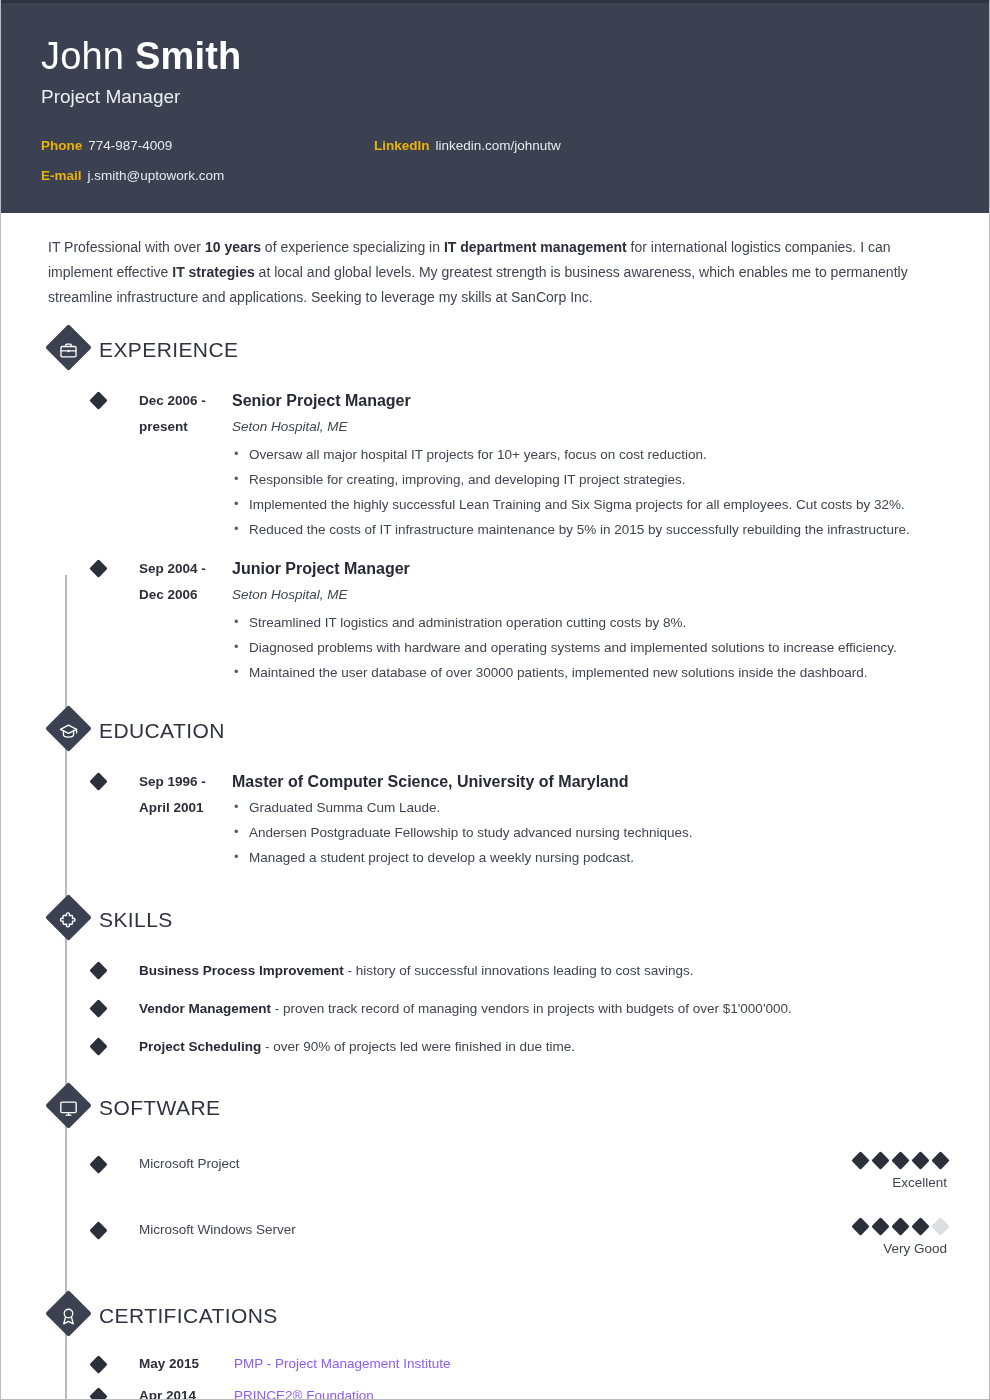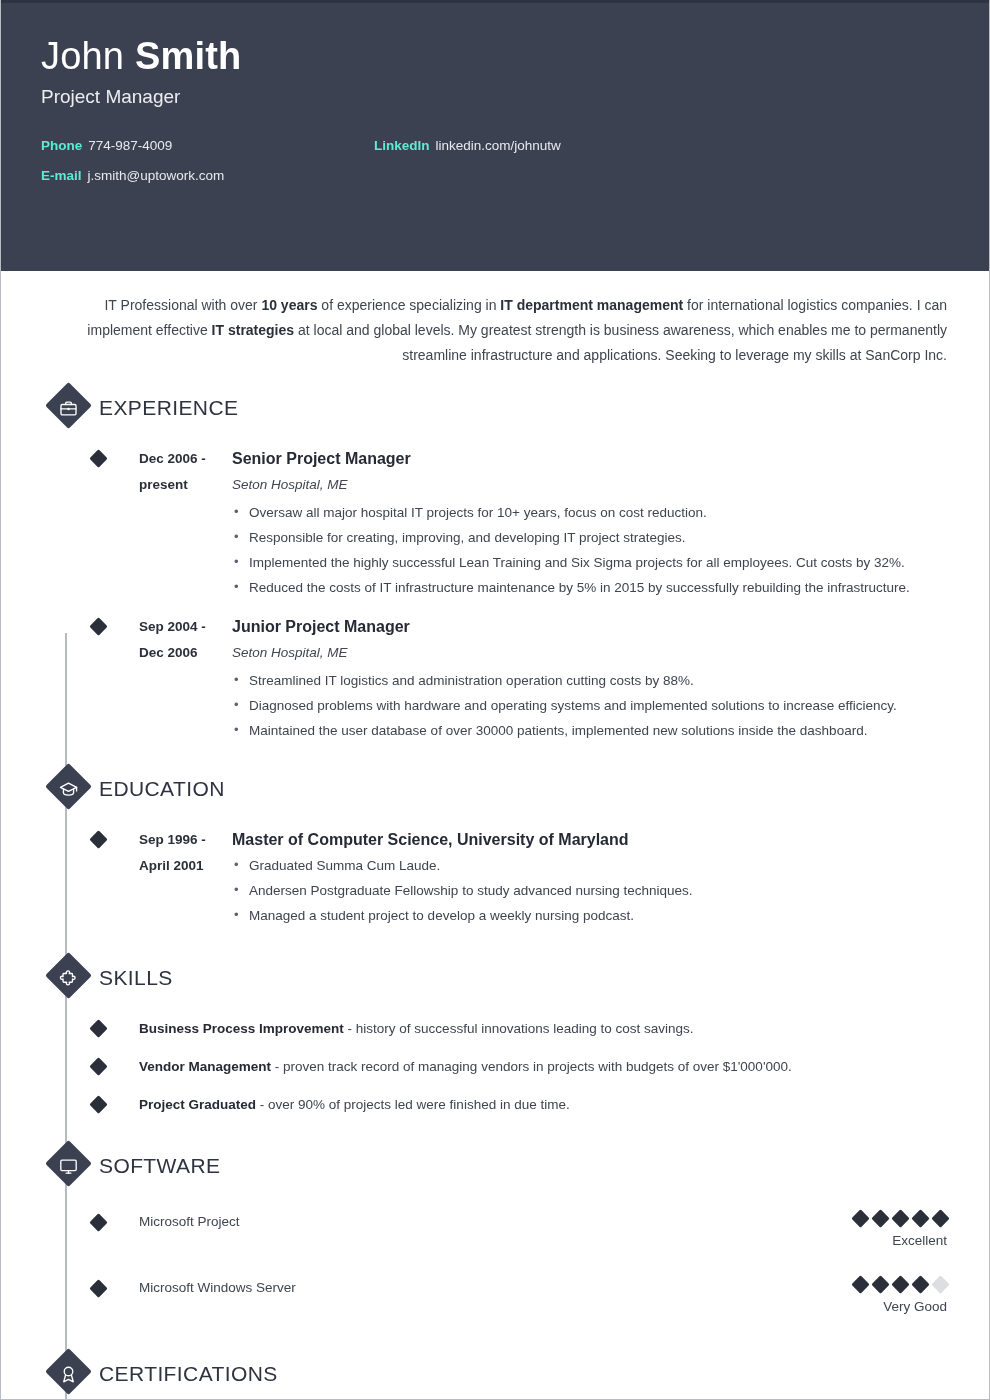--- a/index.html
+++ b/index.html
@@ -19,21 +19,21 @@
     background: #ffffff;
     border: 1px solid #b9bcc2;
     border-top: none;
     overflow: hidden;
   }
 
   
   .header {
     background: #3c4152;
     padding: 30px 40px 26px 40px;
-    height: 271px;
+    height: 213px;
     border-top: 3px solid #2f3341;
   }
   .name {
     font-size: 38px;
     line-height: 46px;
     color: #ffffff;
     font-weight: 400;
     letter-spacing: 0.2px;
   }
   .name .last { font-weight: 700; }
@@ -52,37 +52,37 @@
     grid-row-gap: 12px;
   }
   .contact-cell {
     font-size: 13.5px;
     line-height: 18px;
     color: #f2f3f5;
     white-space: nowrap;
   }
   .contact-label {
     font-weight: 700;
-    color: #5eead4;
+    color: #eab308;
     margin-right: 6px;
   }
   .contact-value { font-weight: 400; color: #e8eaee; }
 
   
   .body-wrap {
     padding: 0 40px 0 40px;
     position: relative;
   }
 
   .summary {
     font-size: 14px;
     line-height: 25px;
     color: #3f4450;
     padding: 22px 2px 0 7px;
-    text-align: right;
+    text-align: left;
   }
   .summary b { font-weight: 700; color: #2b2f3a; }
 
   
   .rail {
     position: absolute;
     left: 64px;
     top: 362px;
     width: 1.6px;
     height: 930px;
@@ -344,21 +344,21 @@
       <div class="entry">
         <span class="bullet-diamond"></span>
         <div class="entry-date">
           <span>Sep 2004 -</span><br>
           <span>Dec 2006</span>
         </div>
         <div class="entry-main">
           <div class="entry-role">Junior Project Manager</div>
           <div class="entry-org">Seton Hospital, ME</div>
           <ul class="points">
-              <li>Streamlined IT logistics and administration operation cutting costs by 88%.</li>
+              <li>Streamlined IT logistics and administration operation cutting costs by 8%.</li>
               <li>Diagnosed problems with hardware and operating systems and implemented solutions to increase efficiency.</li>
               <li>Maintained the user database of over 30000 patients, implemented new solutions inside the dashboard.</li>
             </ul>
         </div>
       </div>
     </div>
 
     <div class="section" style="margin-top:22px;">
       <div class="sec-head">
         <span class="diamond-icon">
@@ -408,21 +408,21 @@
       </div>
       <div class="skill-row">
         <span class="bullet-diamond"></span>
         <div class="skill-text">
           <b>Vendor Management</b><span> - proven track record of managing vendors in projects with budgets of over $1'000'000.</span>
         </div>
       </div>
       <div class="skill-row">
         <span class="bullet-diamond"></span>
         <div class="skill-text">
-          <b>Project Graduated</b><span> - over 90% of projects led were finished in due time.</span>
+          <b>Project Scheduling</b><span> - over 90% of projects led were finished in due time.</span>
         </div>
       </div>
     </div>
 
     <div class="section" style="margin-top:26px;">
       <div class="sec-head">
         <span class="diamond-icon">
           <span class="dbg"></span>
           <svg viewBox="0 0 24 24" fill="none" stroke="#ffffff" stroke-width="1.7" stroke-linecap="round" stroke-linejoin="round">
             <rect x="2.3" y="4" width="19.4" height="13.2" rx="1.4"></rect>

